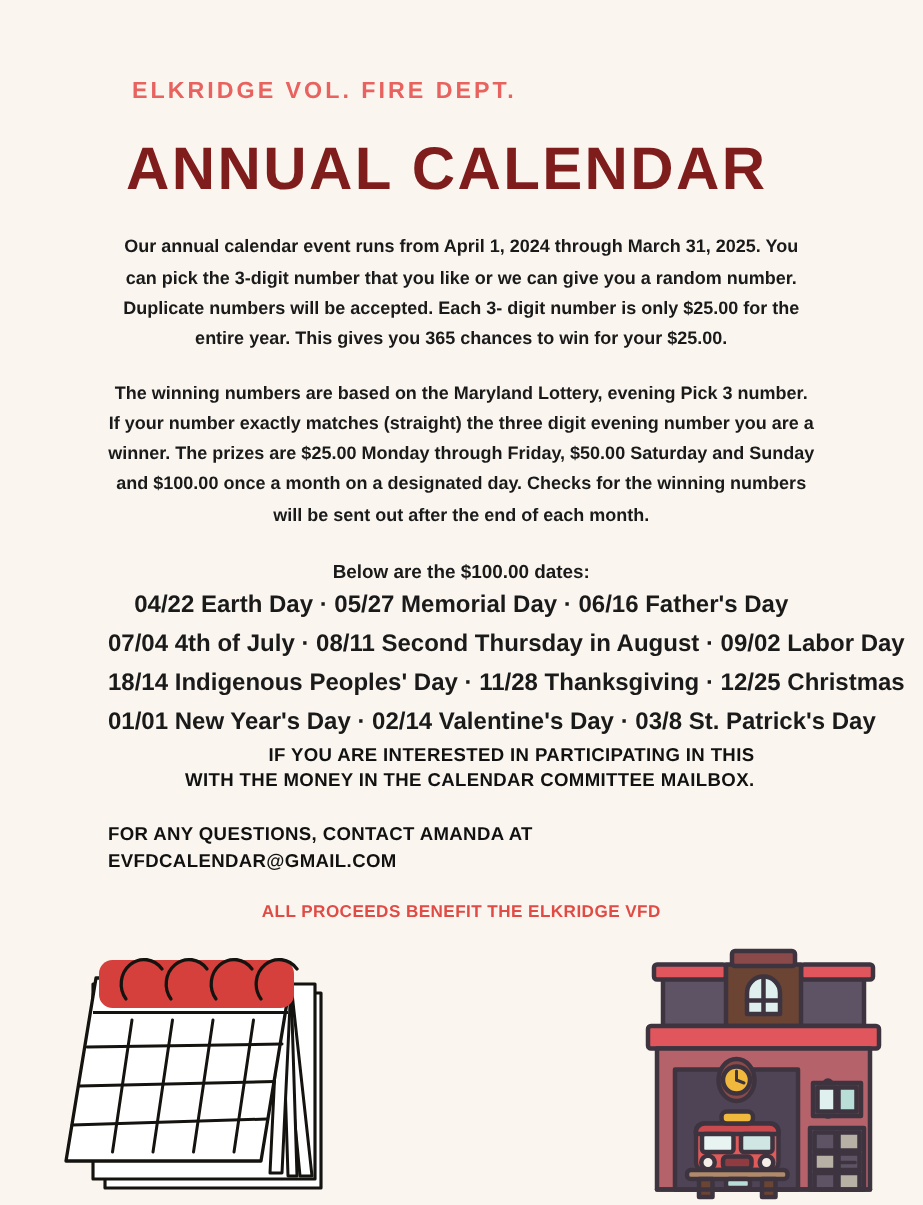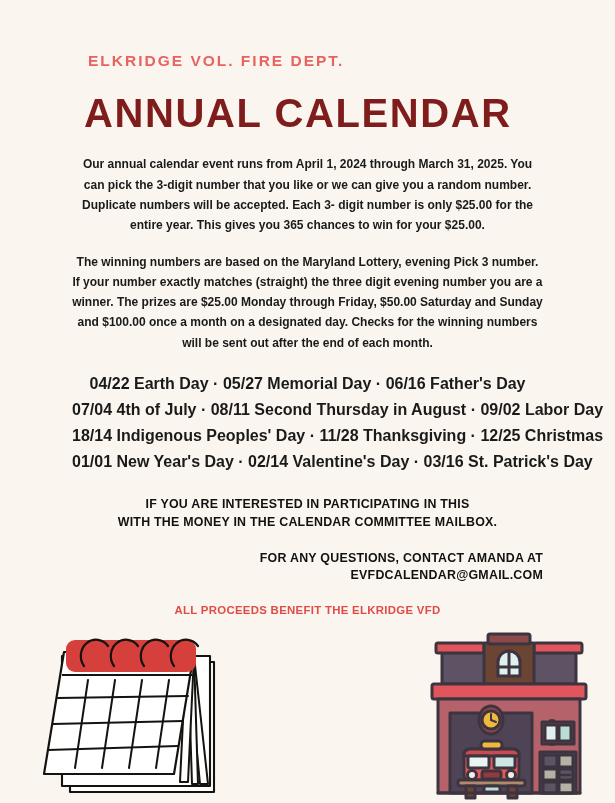--- a/index.html
+++ b/index.html
@@ -86,38 +86,37 @@
   .dates-row {
     font-size: 16px;
     font-weight: bold;
     line-height: 1.62;
     color: #1a1a1a;
     white-space: nowrap;
   }
 
   
   .cta-block {
-    margin-top: 22px;
-    text-align: center;
+    text-align: right;
     padding: 0 40px;
   }
 
   .cta-line {
     font-size: 12.4px;
     font-weight: bold;
     letter-spacing: 0.25px;
     line-height: 1.42;
     text-transform: uppercase;
     color: #111;
     white-space: nowrap;
   }
 
   .contact-block {
     margin-top: 18px;
-    text-align: right;
+    text-align: left;
   }
 
   .contact-line {
     font-size: 12.4px;
     font-weight: bold;
     letter-spacing: 0.25px;
     line-height: 1.42;
     text-transform: uppercase;
     color: #111;
     white-space: nowrap;
@@ -164,24 +163,25 @@
     <div class="title-block">
       <div class="title-line">Annual Calendar</div>
     </div>
   </div>
 
   <div class="body-copy">
     <p class="para">Our annual calendar event runs from April 1, 2024 through March 31, 2025. You can pick the 3-digit number that you like or we can give you a random number. Duplicate numbers will be accepted. Each 3- digit number is only $25.00 for the entire year. This gives you 365 chances to win for your $25.00.</p>
     <p class="para">The winning numbers are based on the Maryland Lottery, evening Pick 3 number. If your number exactly matches (straight) the three digit evening number you are a winner. The prizes are $25.00 Monday through Friday, $50.00 Saturday and Sunday and $100.00 once a month on a designated day. Checks for the winning numbers will be sent out after the end of each month.</p>
 
     <div class="dates-block">
+      <div class="dates-heading">Below are the $100.00 dates:</div>
       <div class="dates-row">04/22 Earth Day · 05/27 Memorial Day · 06/16 Father's Day</div>
       <div class="dates-row">07/04 4th of July · 08/11 Second Thursday in August · 09/02 Labor Day</div>
       <div class="dates-row">18/14 Indigenous Peoples' Day · 11/28 Thanksgiving · 12/25 Christmas</div>
-      <div class="dates-row">01/01 New Year's Day · 02/14 Valentine's Day · 03/16 St. Patrick's Day</div>
+      <div class="dates-row">01/01 New Year's Day · 02/14 Valentine's Day · 03/8 St. Patrick's Day</div>
     </div>
 
     <div class="cta-block">
       <div class="cta-line">If you are interested in participating in this</div>
       <div class="cta-line">with the money in the calendar committee mailbox.</div>
     </div>
 
     <div class="contact-block">
       <div class="contact-line">For any questions, contact Amanda at</div>
       <div class="contact-line">evfdcalendar@gmail.com</div>

